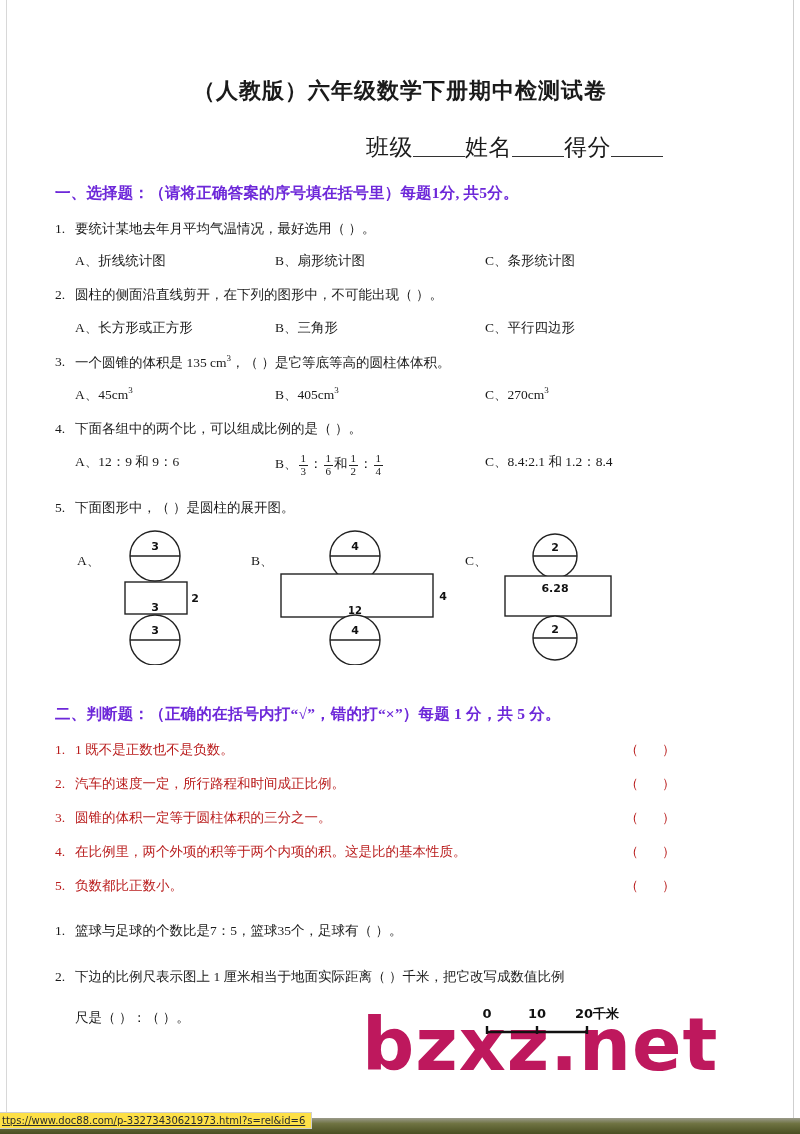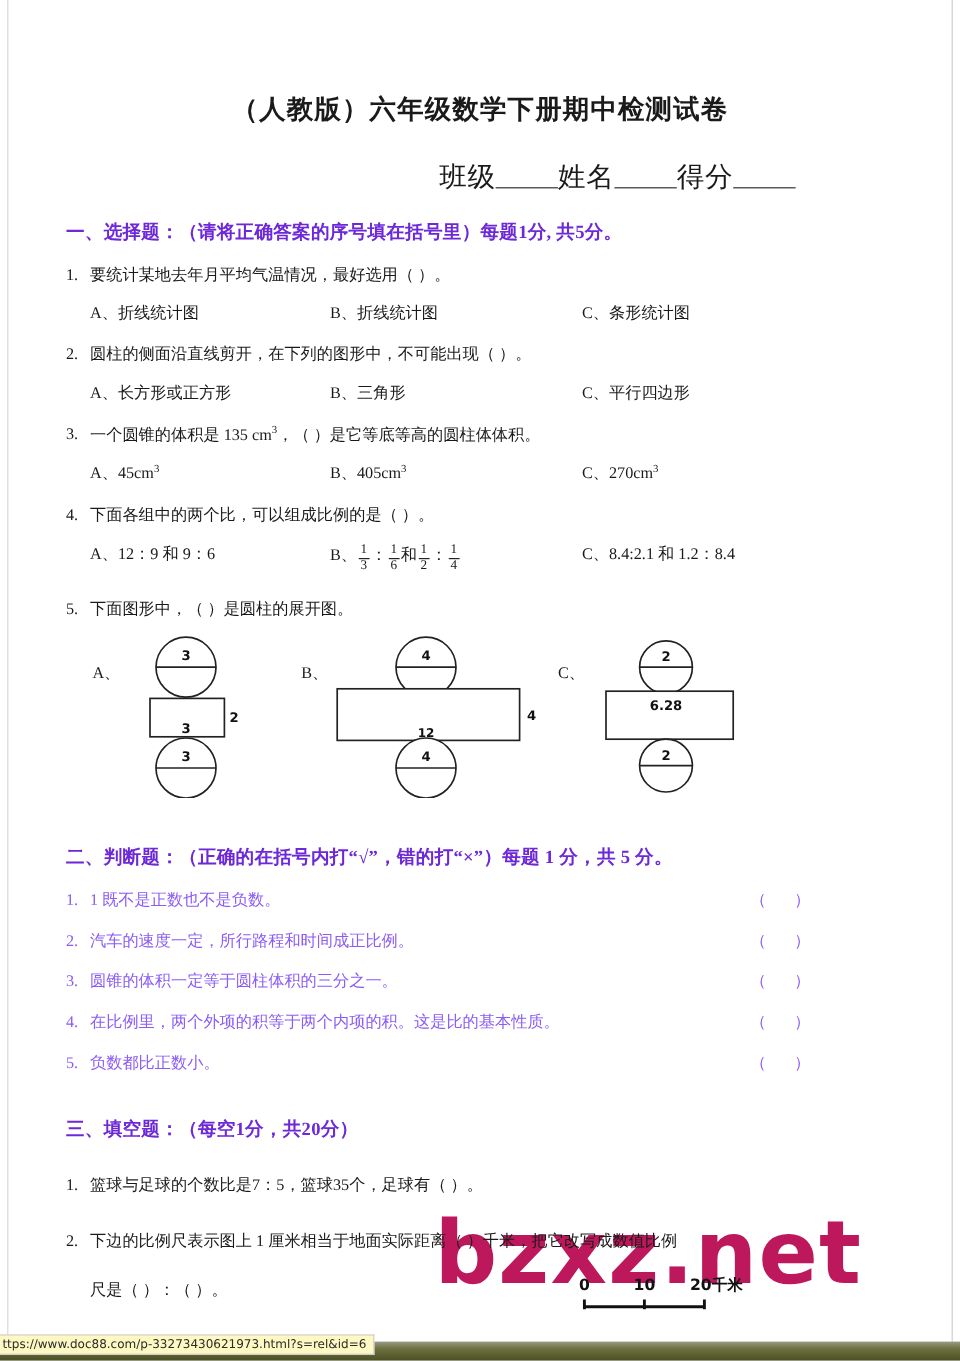--- a/index.html
+++ b/index.html
@@ -60,32 +60,33 @@
     height: 16px;
     background: linear-gradient(180deg,#9a9a8a 0%, #6f7342 35%, #4a4f22 100%);
     z-index: 5;
   }
   .statusbar {
     position: absolute;
     left: 0;
     top: 1112px;
     height: 17px;
     max-width: 420px;
-    background: #fef9c3;
+    background: #fde047;
     border: 1px solid #cfcfcf;
     border-left: none;
     color: #2b2b2b;
     font-family: "DejaVu Sans", sans-serif;
     font-size: 10px;
     line-height: 16px;
     padding: 0 6px 0 2px;
     white-space: nowrap;
     overflow: hidden;
     z-index: 6;
     box-sizing: border-box;
+    text-decoration: underline;
   }
 
   .title {
     text-align: center;
     font-size: 22px;
     font-weight: bold;
     letter-spacing: 1px;
     margin: 76px 0 0 0;
     color: #1a1a1a;
   }
@@ -139,21 +140,21 @@
     line-height: 1.08;
     margin: 0 1px;
   }
   .frac .n { display: block; padding: 0 2px; }
   .frac .d { display: block; border-top: 1px solid #222; padding: 0 2px; }
 
   
   .jrow {
     margin-top: 16px;
     font-size: 13.5px;
-    color: #8b5cf6;
+    color: #b91c1c;
     display: flex;
   }
   .jrow .jtext { flex: 1; }
   .jrow .jpar { width: 120px; letter-spacing: 10px; }
 
   
   .diagrams {
     position: relative;
     height: 140px;
     margin-top: 10px;
@@ -188,21 +189,21 @@
         <span>班级</span><span class="u"></span><span>姓名</span><span class="u"></span><span>得分</span><span class="u"></span>
       </div>
 
       <div class="sec-head">一、选择题：（请将正确答案的序号填在括号里）每题1分, 共5分。</div>
 
       <div class="q">
         <span class="q-num">1.</span><span>要统计某地去年月平均气温情况，最好选用（            ）。</span>
       </div>
       <div class="opts">
         <span class="o1">A、折线统计图</span>
-        <span class="o2">B、折线统计图</span>
+        <span class="o2">B、扇形统计图</span>
         <span class="o3">C、条形统计图</span>
       </div>
 
       <div class="q">
         <span class="q-num">2.</span><span>圆柱的侧面沿直线剪开，在下列的图形中，不可能出现（           ）。</span>
       </div>
       <div class="opts">
         <span class="o1">A、长方形或正方形</span>
         <span class="o2">B、三角形</span>
         <span class="o3">C、平行四边形</span>
@@ -293,21 +294,20 @@
       </div>
       <div class="jrow">
         <span class="jtext"><span class="q-num">4.</span><span>在比例里，两个外项的积等于两个内项的积。这是比的基本性质。</span></span>
         <span class="jpar">（     ）</span>
       </div>
       <div class="jrow">
         <span class="jtext"><span class="q-num">5.</span><span>负数都比正数小。</span></span>
         <span class="jpar">（     ）</span>
       </div>
 
-      <div class="sec-head gap-lg">三、填空题：（每空1分，共20分）</div>
 
       <div class="q" style="margin-top:26px;">
         <span class="q-num">1.</span><span>篮球与足球的个数比是7：5，篮球35个，足球有（              ）。</span>
       </div>
 
       <div class="q" style="margin-top:26px;">
         <span class="q-num">2.</span><span>下边的比例尺表示图上 1 厘米相当于地面实际距离（              ）千米，把它改写成数值比例</span>
       </div>
       <div class="q" style="margin-top:20px; position:relative; height:40px;">
         <span style="margin-left:20px;">尺是（              ）：（                    ）。</span>

